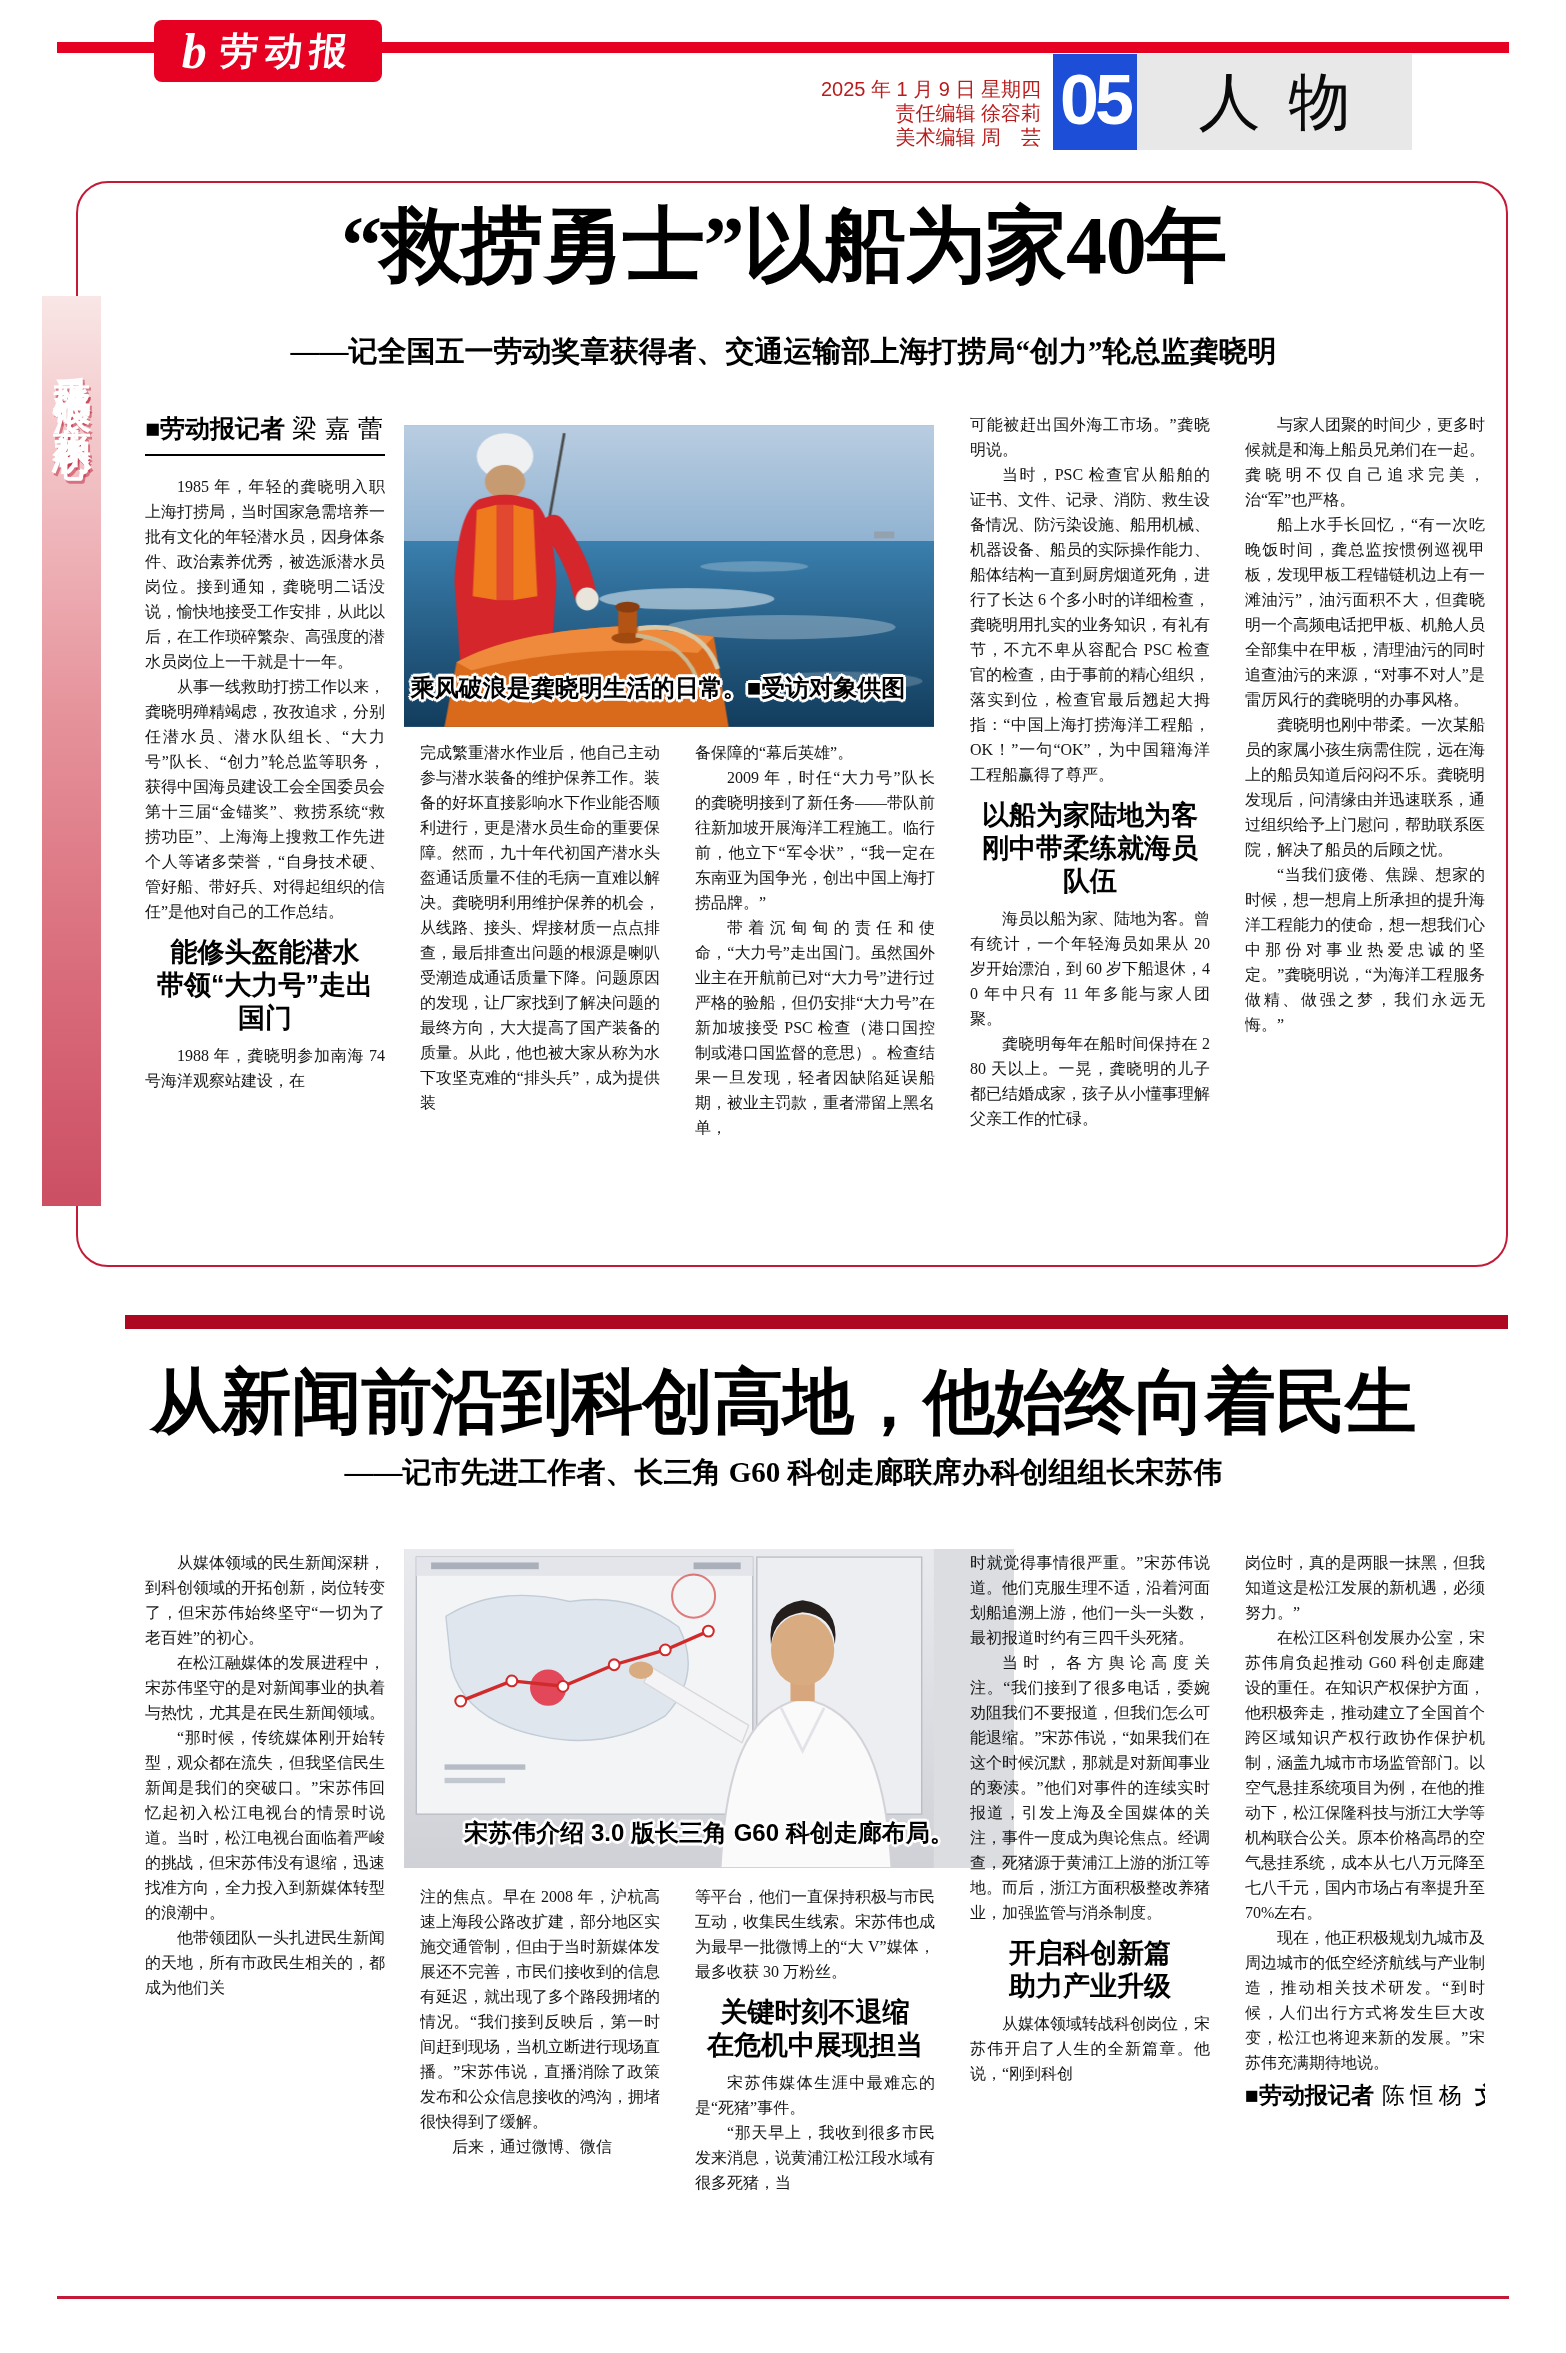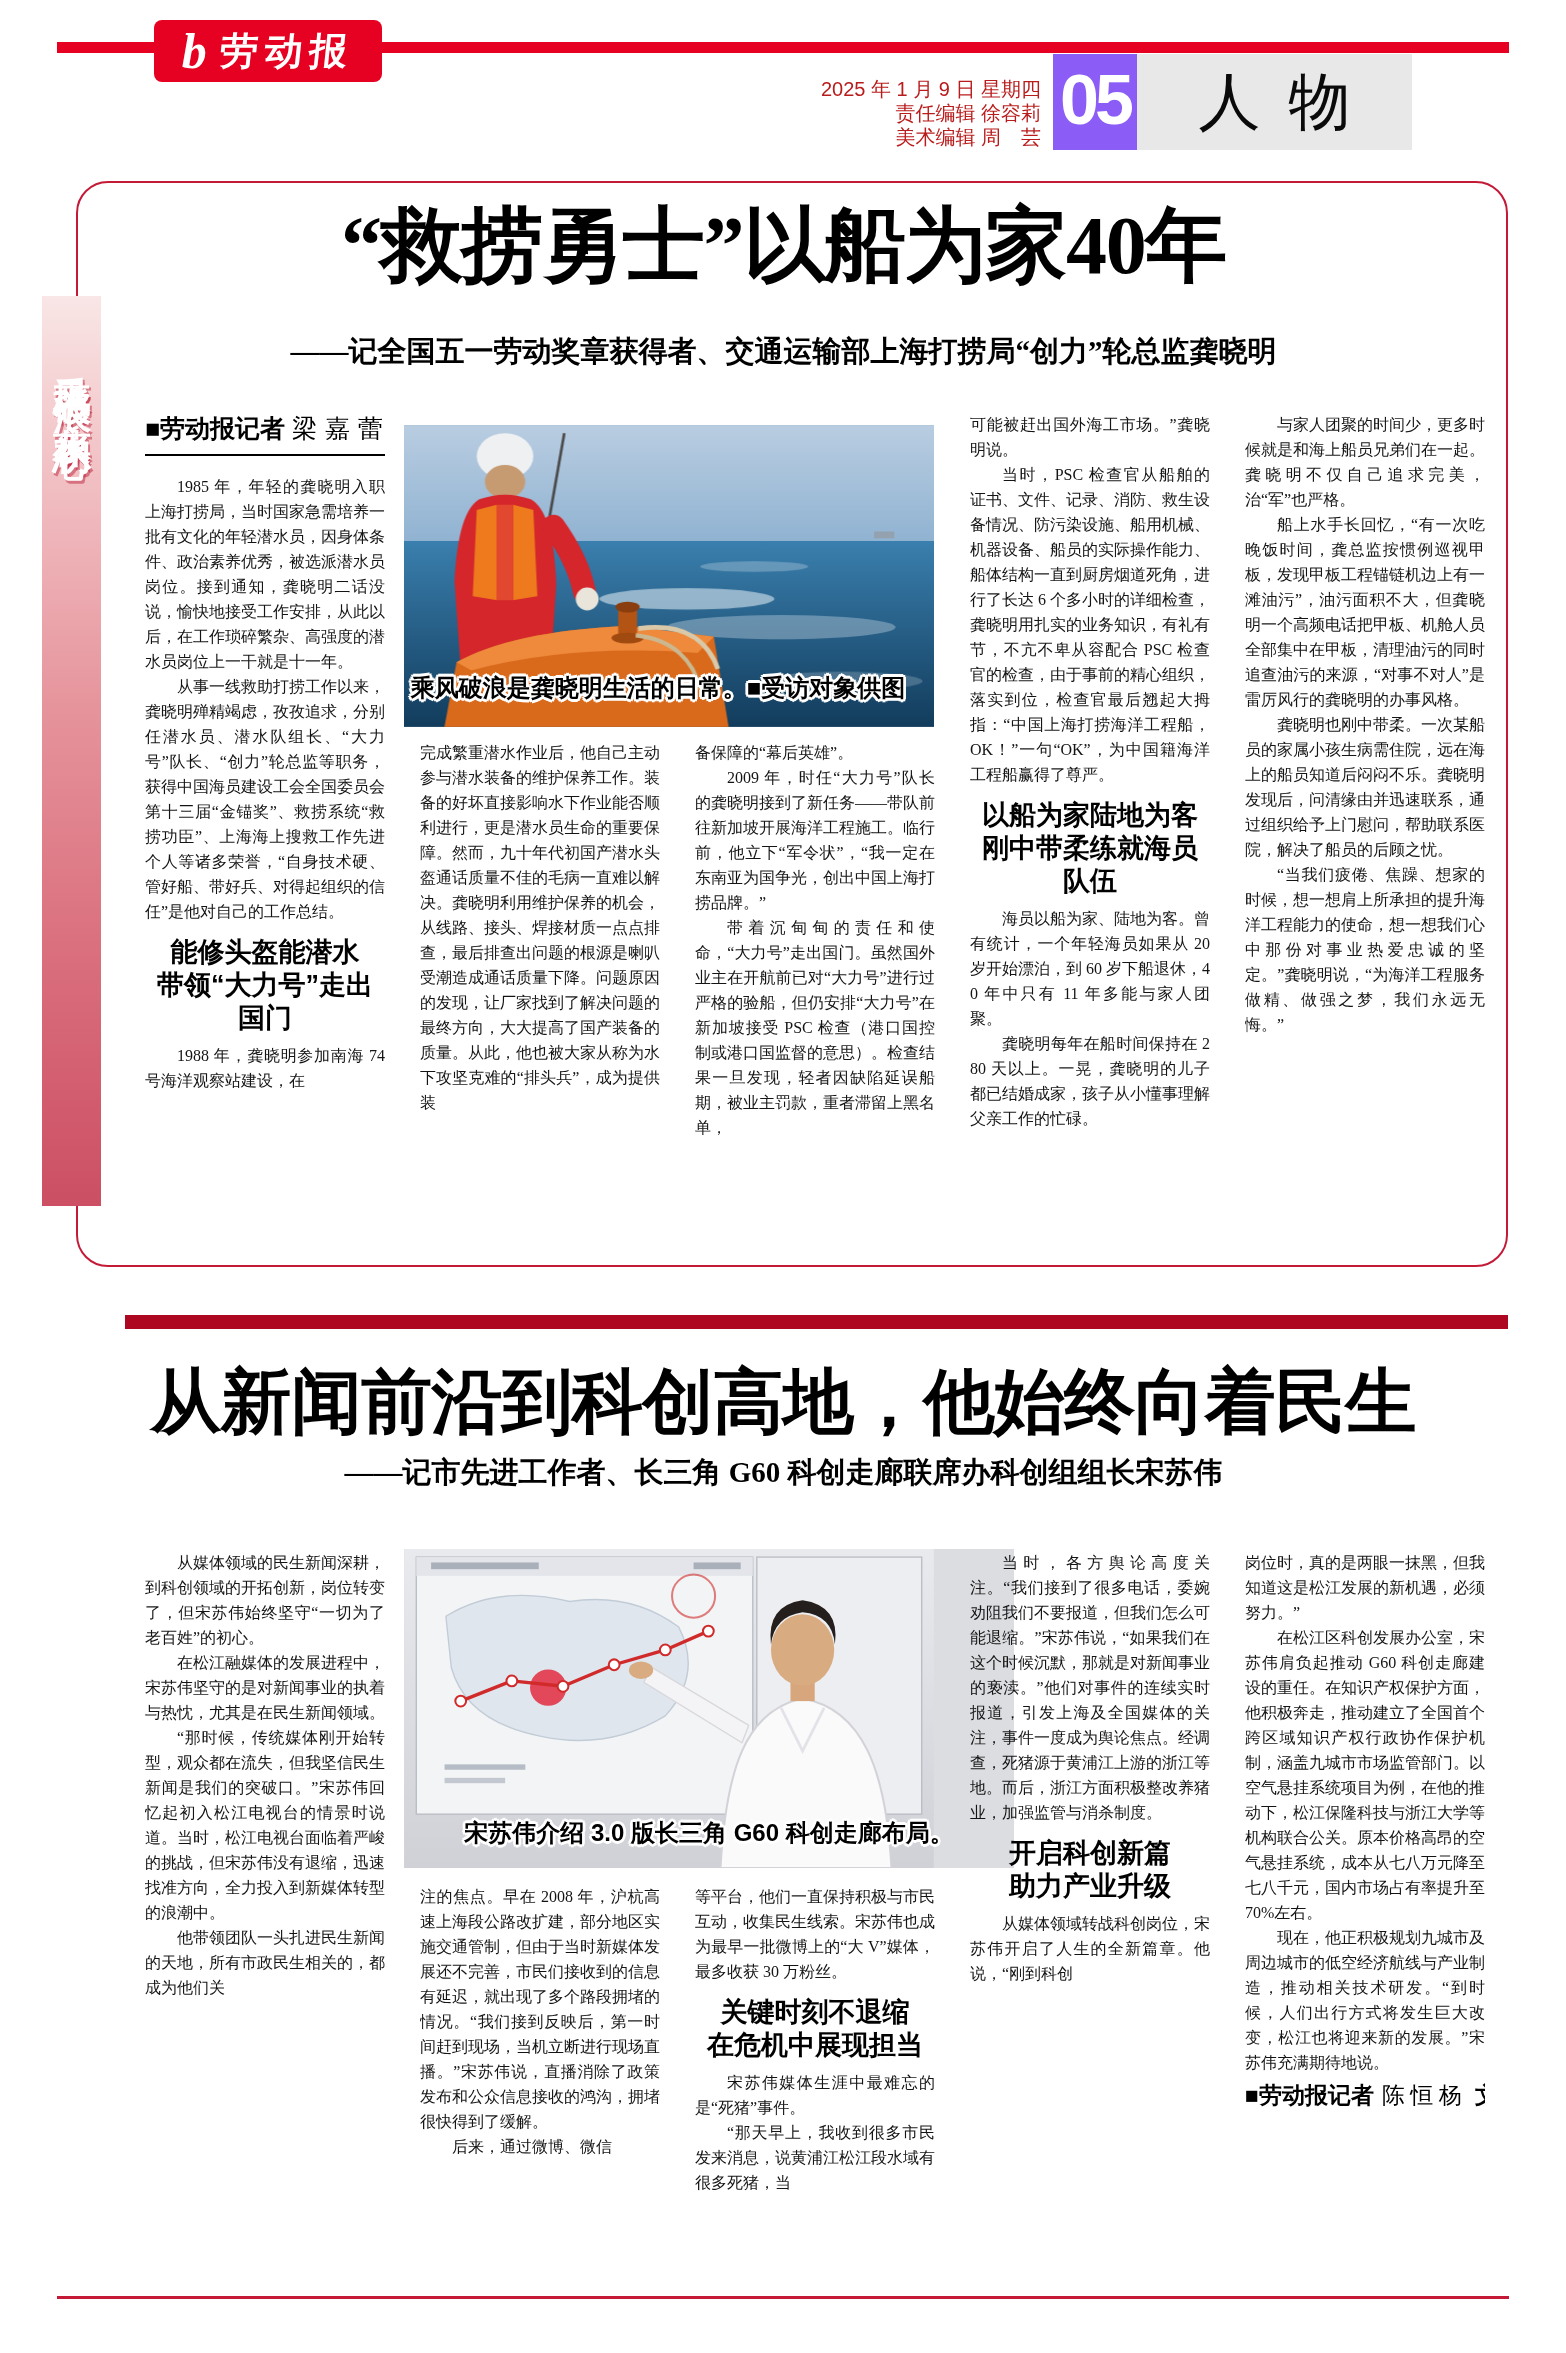--- a/index.html
+++ b/index.html
@@ -10,21 +10,21 @@
   
   .mast-bar{position:absolute;left:57px;top:42px;width:1452px;height:10.8px;background:#e60021}
   .logo{position:absolute;left:154px;top:20px;width:228px;height:62px;background:#e60021;
         border-radius:8px;display:flex;align-items:center;justify-content:center;gap:13.5px}
   .logo .bglyph{color:#fff;font-size:50px;font-weight:bold;font-style:italic;
         font-family:"Liberation Serif",serif;line-height:1}
   .logo .lname{color:#fff;font-size:38px;font-weight:bold;letter-spacing:6.7px;
         transform:skewX(-6deg);font-family:"Liberation Serif",serif}
   .dateblock{position:absolute;left:687px;top:77px;width:354px;text-align:right;
         font-family:"Liberation Sans",sans-serif;font-size:20px;line-height:24px;color:#b91c1c}
-  .pageno{position:absolute;left:1053px;top:54px;width:84px;height:96px;background:#8b5cf6;
+  .pageno{position:absolute;left:1053px;top:54px;width:84px;height:96px;background:#1d4ed8;
         color:#fff;font-family:"Liberation Sans",sans-serif;font-weight:bold;font-size:70px;
         line-height:93px;text-align:center;letter-spacing:-4px}
   .section{position:absolute;left:1137px;top:54px;width:275px;height:96px;background:#e8e8e8;
         display:flex;align-items:center;justify-content:center;font-size:62px;color:#0a0a0a;
         font-family:"Liberation Serif",serif;letter-spacing:28px;text-indent:28px}
 
   
   .a1box{position:absolute;left:76px;top:181px;width:1432px;height:1086px;
          border:2px solid #c41a38;border-radius:32px;background:#fff}
   .banner{position:absolute;left:42px;top:296px;width:59px;height:910px;z-index:5;
@@ -259,20 +259,21 @@
     <p class="para cont">等平台，他们一直保持积极与市民互动，收集民生线索。宋苏伟也成为最早一批微博上的“大 V”媒体，最多收获 30 万粉丝。</p>
     <h3 class="subhead">
       <span>关键时刻不退缩</span>
       <span>在危机中展现担当</span>
     </h3>
     <p class="para">宋苏伟媒体生涯中最难忘的是“死猪”事件。</p>
     <p class="para">“那天早上，我收到很多市民发来消息，说黄浦江松江段水域有很多死猪，当</p>
   </div>
 
   <div class="bodycol" style="left:970px;top:1550px;height:741px">
+    <p class="para cont">时就觉得事情很严重。”宋苏伟说道。他们克服生理不适，沿着河面划船追溯上游，他们一头一头数，最初报道时约有三四千头死猪。</p>
     <p class="para">当时，各方舆论高度关注。“我们接到了很多电话，委婉劝阻我们不要报道，但我们怎么可能退缩。”宋苏伟说，“如果我们在这个时候沉默，那就是对新闻事业的亵渎。”他们对事件的连续实时报道，引发上海及全国媒体的关注，事件一度成为舆论焦点。经调查，死猪源于黄浦江上游的浙江等地。而后，浙江方面积极整改养猪业，加强监管与消杀制度。</p>
     <h3 class="subhead">
       <span>开启科创新篇</span>
       <span>助力产业升级</span>
     </h3>
     <p class="para">从媒体领域转战科创岗位，宋苏伟开启了人生的全新篇章。他说，“刚到科创</p>
   </div>
 
   <div class="bodycol" style="left:1245px;top:1550px;height:741px">
     <p class="para cont">岗位时，真的是两眼一抹黑，但我知道这是松江发展的新机遇，必须努力。”</p>

